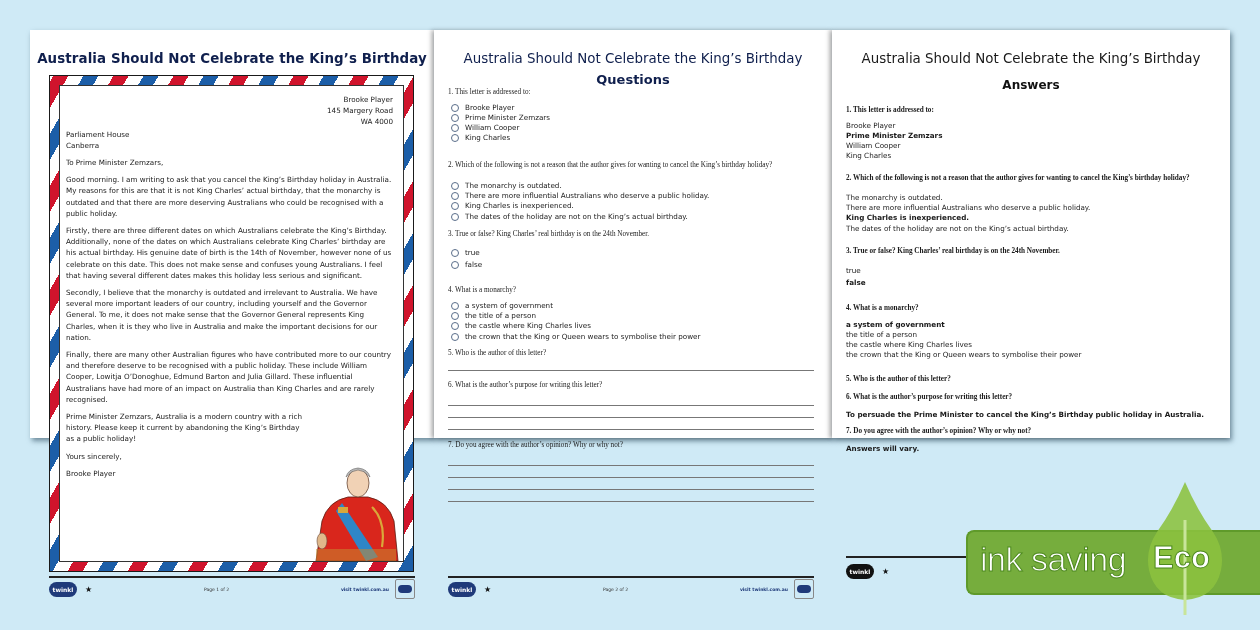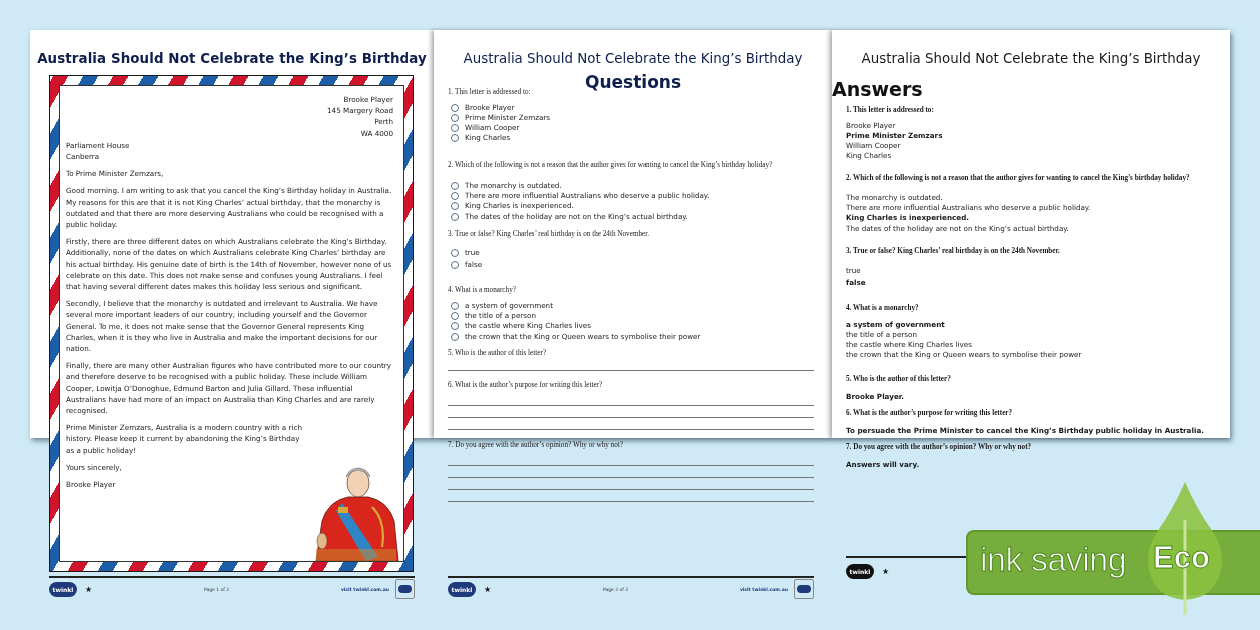--- a/index.html
+++ b/index.html
@@ -33,33 +33,33 @@
   .twinkl-logo { width: 28px; height: 15px; background: #1f3a7a; border-radius: 9px; color: #fff; font-size: 6px; font-weight: bold;
                  display: flex; align-items: center; justify-content: center; }
   .star { margin-left: 8px; font-size: 8px; color: #111; }
   .pagenum { flex: 1; text-align: center; color: #333; }
   .visit { color: #1f3a7a; font-weight: bold; margin-right: 6px; }
   .badge { width: 20px; height: 20px; border: 1px solid #888; border-radius: 2px; display:flex; align-items:center; justify-content:center; }
   .badge span { width: 14px; height: 8px; background: #1f3a7a; border-radius: 5px; display:block; }
 
   
   .title2 { position: absolute; left: 0; right: 0; top: 21px; text-align: center; font-size: 13.4px; color: #0f1f4d; }
-  .subtitle2 { position: absolute; left: 0; right: 0; top: 42px; text-align: center; font-size: 17px; font-weight: bold; color: #0f1f4d; }
+  .subtitle2 { position: absolute; left: 0; right: 0; top: 42px; text-align: center; font-size: 13px; font-weight: bold; color: #0f1f4d; }
   .qbody { position: absolute; left: 14px; right: 18px; top: 57px; font-size: 7.2px; color: #1a1a1a; }
   .q { line-height: 11px; font-family: Liberation Serif, serif; }
   .opts { margin-top: 5px; }
   .opt { display: flex; align-items: center; line-height: 10px; height: 10px; }
   .radio { width: 8px; height: 8px; border: 1px solid #5a6e8a; border-radius: 50%; margin-right: 6px; margin-left: 3px; flex: none; }
   .ans-line { height: 1px; background: #777; margin-top: 11px; }
   .gap-l { margin-top: 17px; }
   .gap-m { margin-top: 7px; }
 
   
   .title3 { position: absolute; left: 0; right: 0; top: 21px; text-align: center; font-size: 13.4px; color: #1a1a1a; }
-  .subtitle3 { position: absolute; left: 0; right: 0; top: 48px; text-align: left; font-size: 19px; font-weight: bold; color: #111; }
+  .subtitle3 { position: absolute; left: 0; right: 0; top: 48px; text-align: center; font-size: 12px; font-weight: bold; color: #111; }
   .abody { position: absolute; left: 14px; right: 14px; top: 75px; font-size: 7.2px; color: #1a1a1a; }
   .abody .q { font-weight: bold; }
   .alist { margin-top: 5px; }
   .a { line-height: 10px; }
   .a.correct { font-weight: bold; }
   .answer-bold { font-weight: bold; margin-top: 7px; }
 
   
   .eco { position: absolute; left: 966px; top: 530px; width: 294px; height: 65px; background: #76ad3d;
          border: 2px solid #5f9a2a; border-right: none; border-radius: 8px 0 0 8px; z-index: 5; text-align: center; }
@@ -73,21 +73,20 @@
 <body>
 
 <div class="page" id="page1">
   <div class="title1">Australia Should Not Celebrate the King’s Birthday</div>
   <div class="airmail">
     <div class="airmail-inner">
       <div class="letter">
         <div class="addr-right">
           <div>Brooke Player</div>
           <div>145 Margery Road</div>
-          <div>Perth</div>
           <div>WA 4000</div>
         </div>
         <div class="addr-left">
           <div>Parliament House</div>
           <div>Canberra</div>
         </div>
         <div class="para">To Prime Minister Zemzars,</div>
         <div class="para">Good morning. I am writing to ask that you cancel the King’s Birthday holiday in Australia. My reasons for this are that it is not King Charles’ actual birthday, that the monarchy is outdated and that there are more deserving Australians who could be recognised with a public holiday.</div>
         <div class="para">Firstly, there are three different dates on which Australians celebrate the King’s Birthday. Additionally, none of the dates on which Australians celebrate King Charles’ birthday are his actual birthday. His genuine date of birth is the 14th of November, however none of us celebrate on this date. This does not make sense and confuses young Australians. I feel that having several different dates makes this holiday less serious and significant.</div>
         <div class="para">Secondly, I believe that the monarchy is outdated and irrelevant to Australia. We have several more important leaders of our country, including yourself and the Governor General. To me, it does not make sense that the Governor General represents King Charles, when it is they who live in Australia and make the important decisions for our nation.</div>
@@ -240,21 +239,20 @@
       <div class="a correct" style="line-height:12px">false</div>
     </div>
     <div class="q" style="margin-top:14px">4. What is a monarchy?</div>
     <div class="alist" style="margin-top:6px">
       <div class="a correct">a system of government</div>
       <div class="a">the title of a person</div>
       <div class="a">the castle where King Charles lives</div>
       <div class="a">the crown that the King or Queen wears to symbolise their power</div>
     </div>
     <div class="q" style="margin-top:14px">5. Who is the author of this letter?</div>
-    <div class="answer-bold">Brooke Player.</div>
     <div class="q" style="margin-top:7px">6. What is the author’s purpose for writing this letter?</div>
     <div class="answer-bold">To persuade the Prime Minister to cancel the King’s Birthday public holiday in Australia.</div>
     <div class="q" style="margin-top:7px">7. Do you agree with the author’s opinion? Why or why not?</div>
     <div class="answer-bold">Answers will vary.</div>
   </div>
   <div class="footer-line" style="top:526px; left:14px; right:18px"></div>
   <div class="footer" style="top:530px; left:14px; right:18px">
     <div class="twinkl-logo" style="background:#111">twinkl</div>
     <span class="star">★</span>
   </div>

